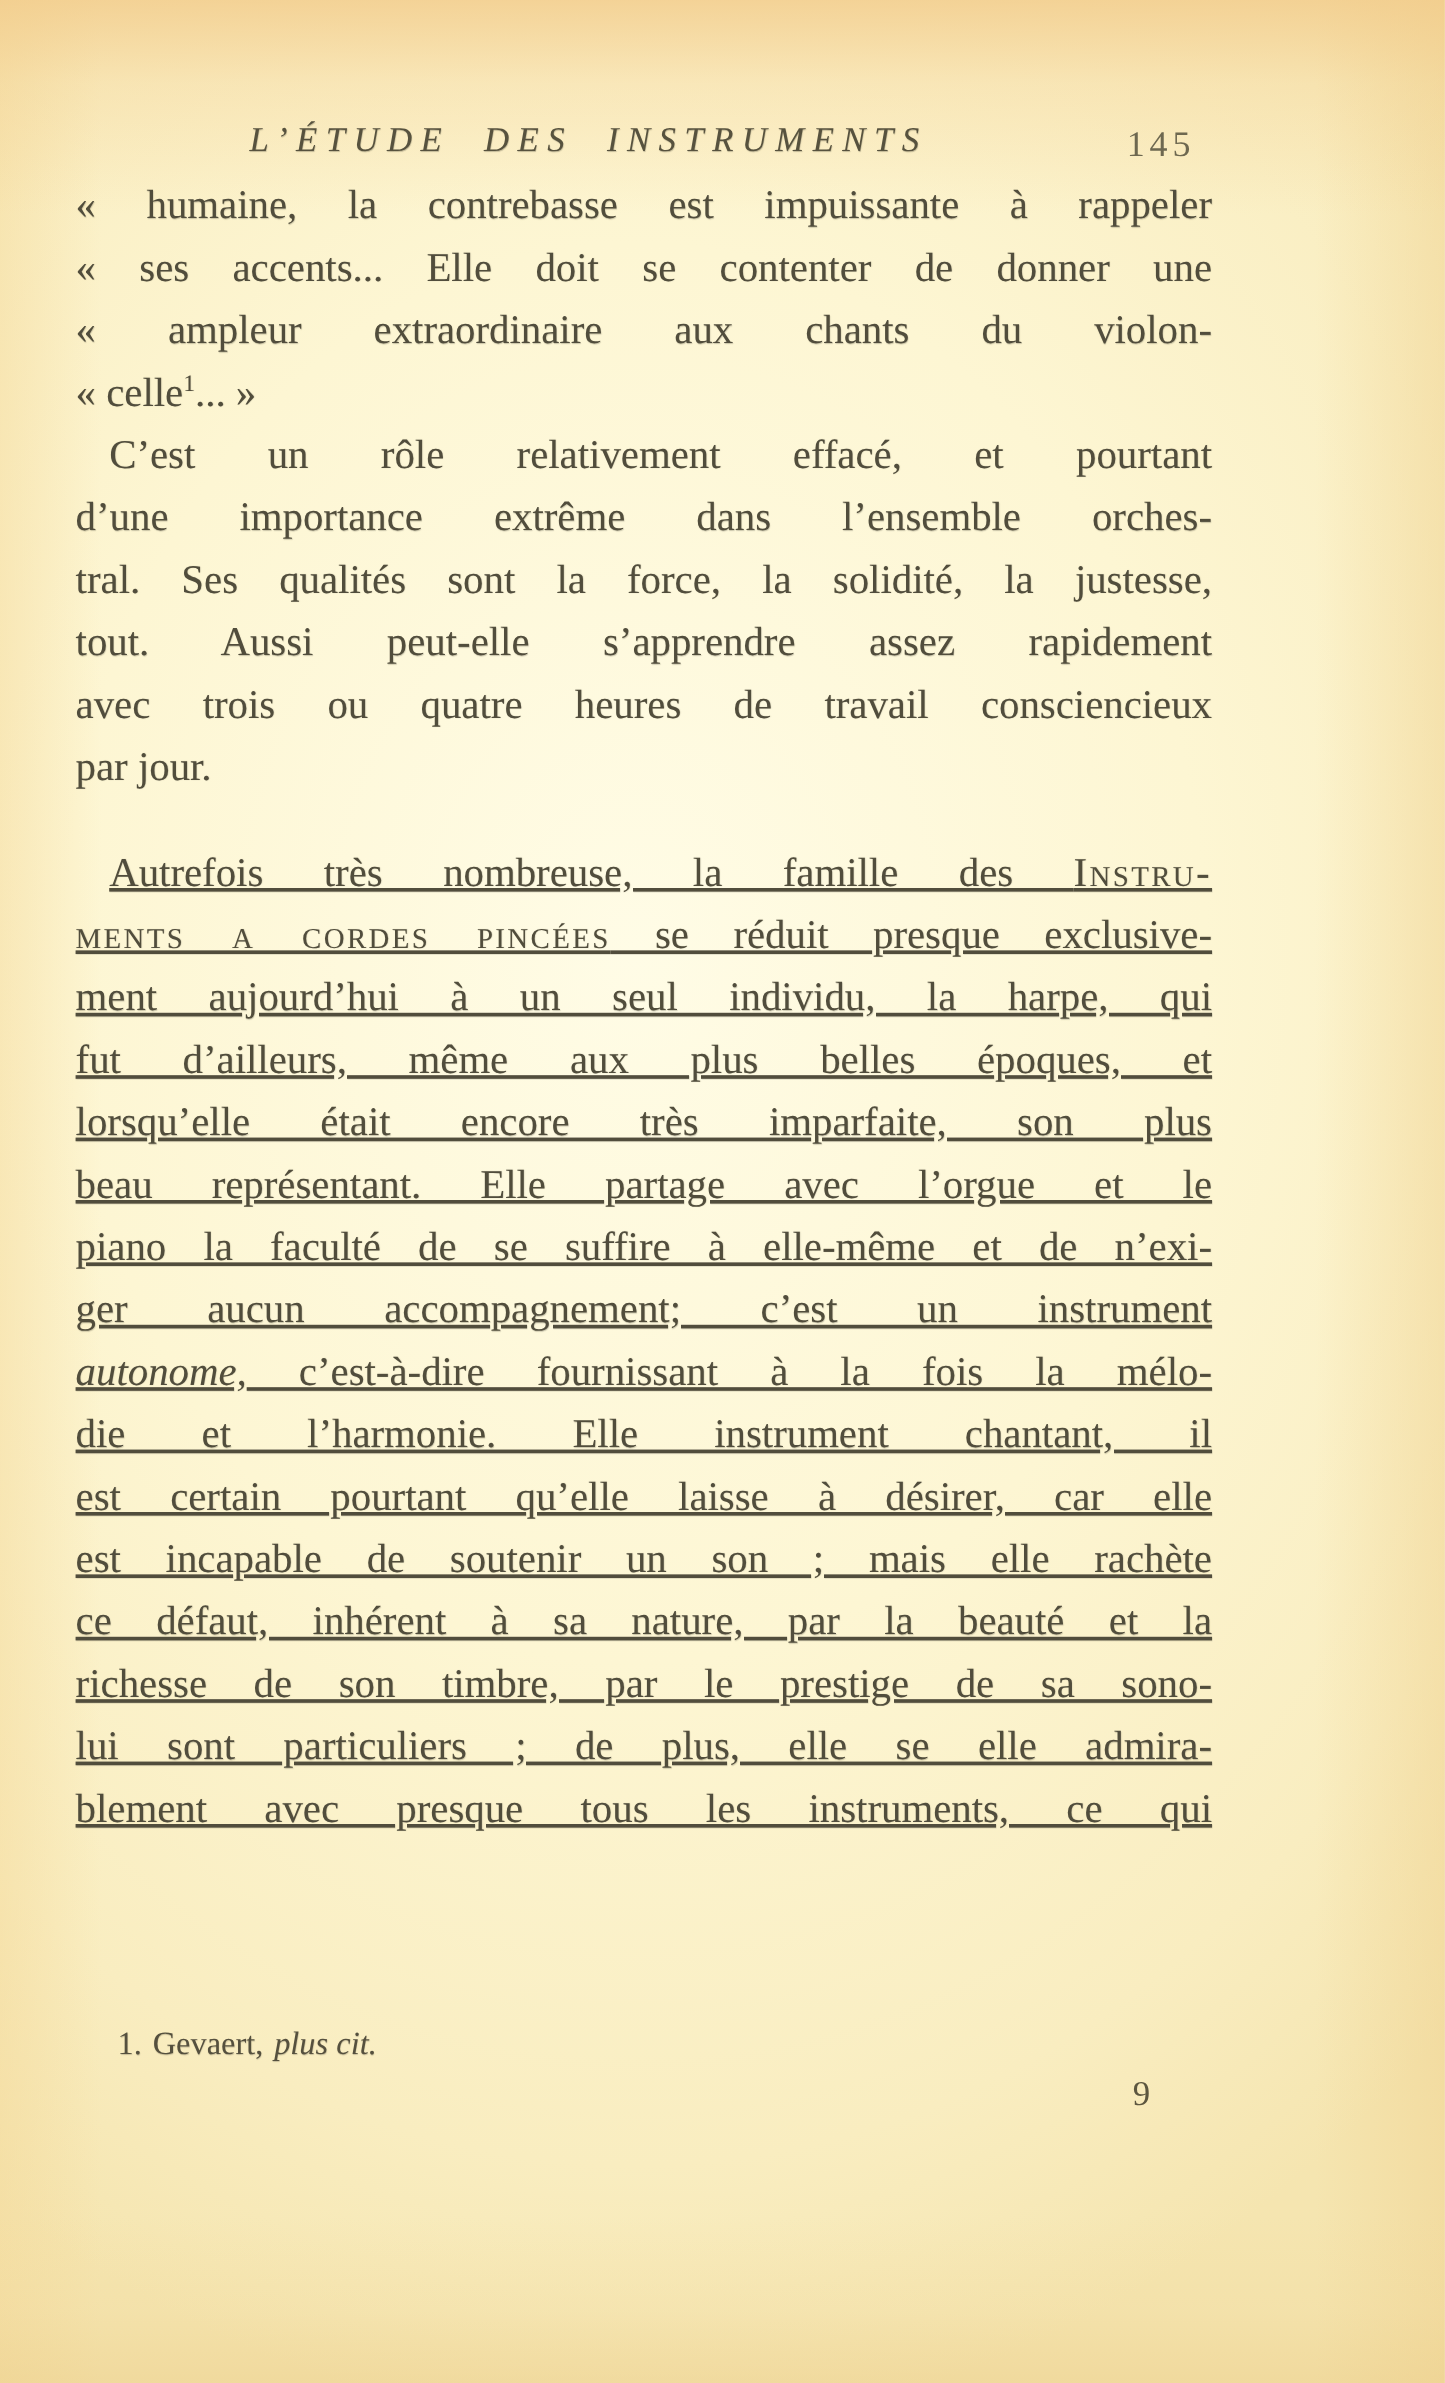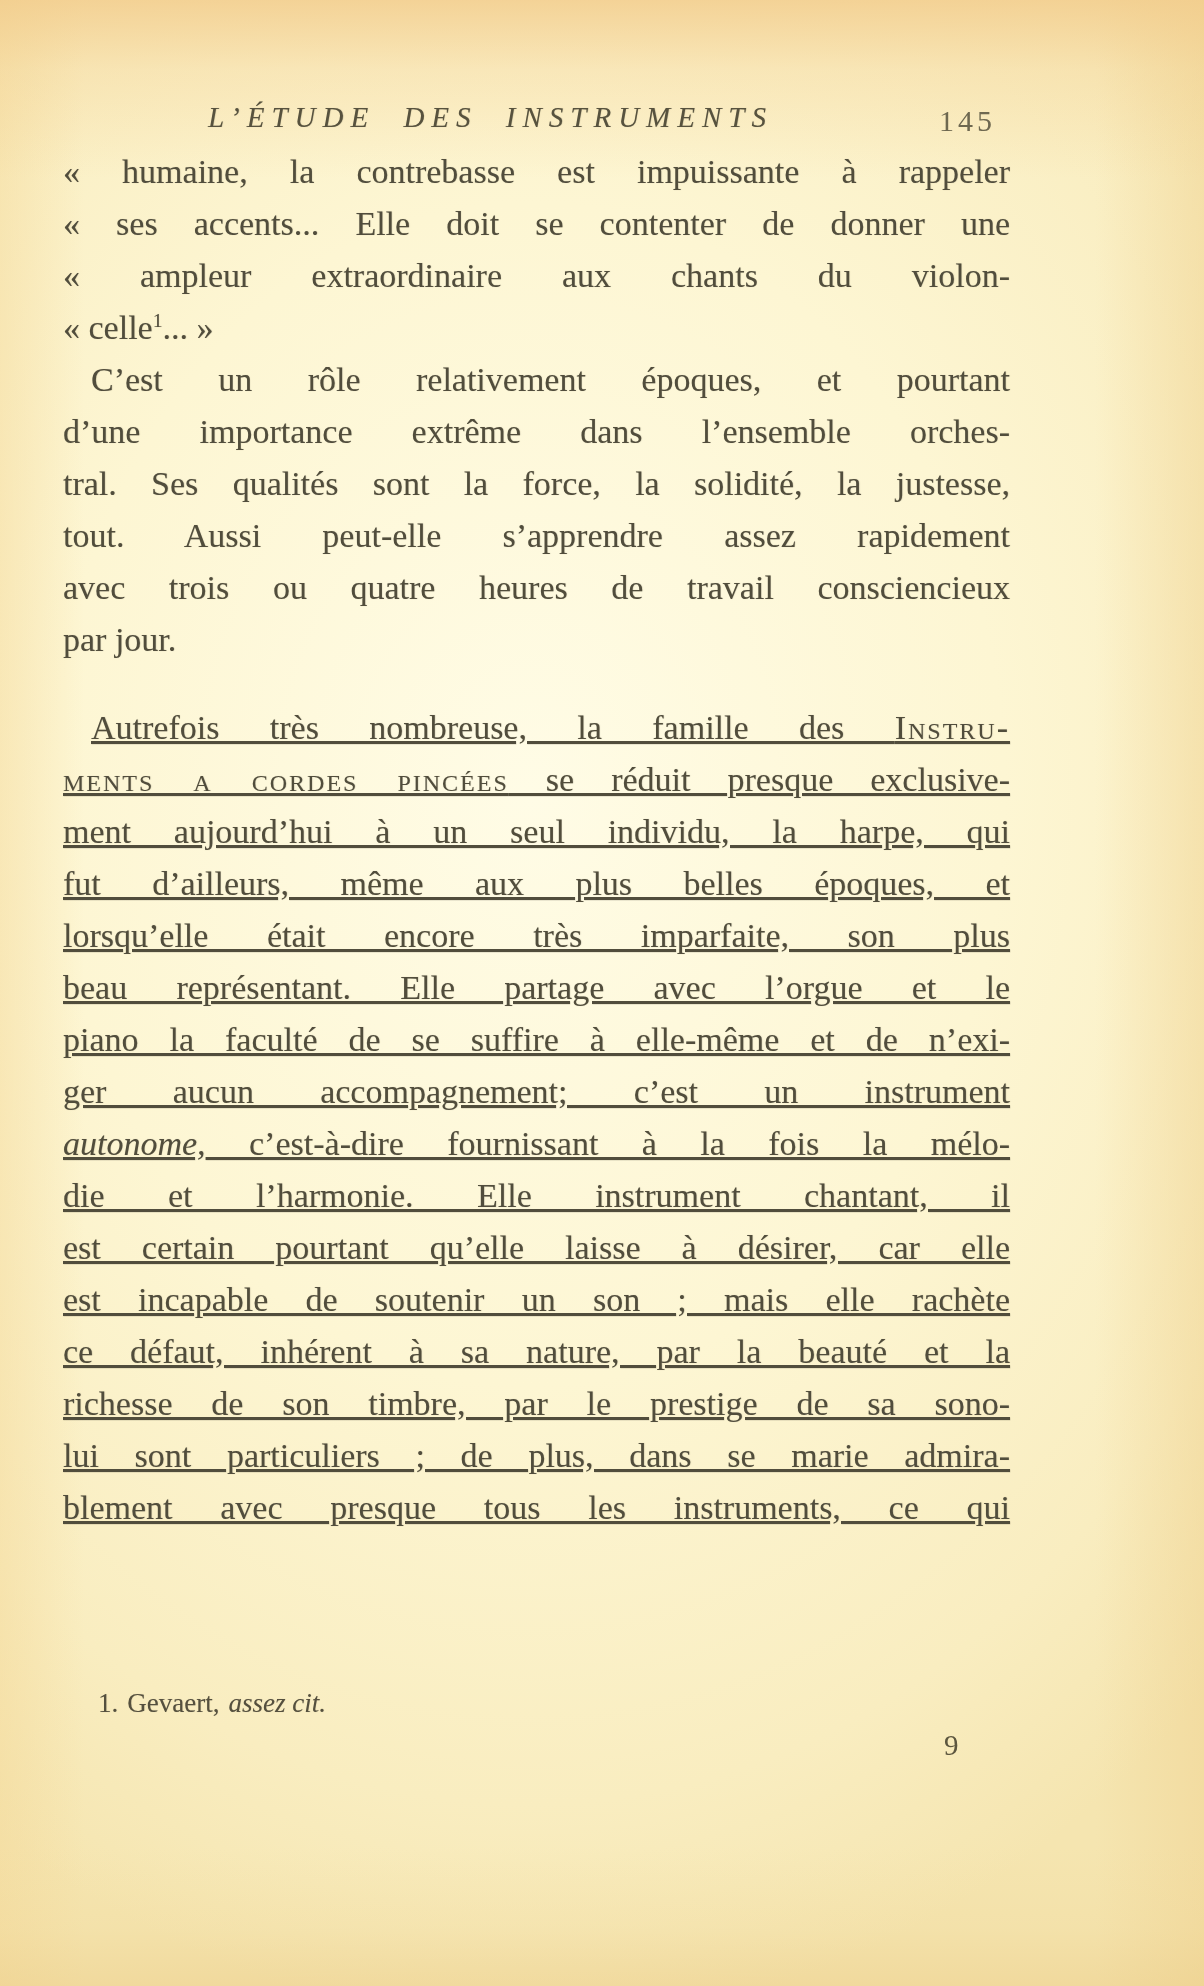--- a/index.html
+++ b/index.html
@@ -100,21 +100,21 @@
   </div>
 
   <div class="body-text">
       <div class="para">
         <div class="line"><span class="seg">« humaine, la contrebasse est impuissante à rappeler</span></div>
         <div class="line"><span class="seg">« ses accents... Elle doit se contenter de donner une</span></div>
         <div class="line"><span class="seg">« ampleur extraordinaire aux chants du violon-</span></div>
         <div class="line no-just"><span class="seg">« celle</span><span class="seg sup">1</span><span class="seg">... »</span></div>
       </div>
       <div class="para indent">
-        <div class="line"><span class="seg">C’est un rôle relativement époques, et pourtant</span></div>
+        <div class="line"><span class="seg">C’est un rôle relativement effacé, et pourtant</span></div>
         <div class="line"><span class="seg">d’une importance extrême dans l’ensemble orches-</span></div>
         <div class="line"><span class="seg">tral. Ses qualités sont la force, la solidité, la justesse,</span></div>
         <div class="line"><span class="seg">tout. Aussi peut-elle s’apprendre assez rapidement</span></div>
         <div class="line"><span class="seg">avec trois ou quatre heures de travail consciencieux</span></div>
         <div class="line no-just"><span class="seg">par jour.</span></div>
       </div>
       <div class="para indent gap-before">
         <div class="line"><span class="seg">Autrefois très nombreuse, la famille des </span><span class="seg smallcaps">Instru-</span></div>
         <div class="line"><span class="seg smallcaps">ments a cordes pincées</span><span class="seg"> se réduit presque exclusive-</span></div>
         <div class="line"><span class="seg">ment aujourd’hui à un seul individu, la harpe, qui</span></div>
@@ -122,24 +122,24 @@
         <div class="line"><span class="seg">lorsqu’elle était encore très imparfaite, son plus</span></div>
         <div class="line"><span class="seg">beau représentant. Elle partage avec l’orgue et le</span></div>
         <div class="line"><span class="seg">piano la faculté de se suffire à elle-même et de n’exi-</span></div>
         <div class="line"><span class="seg">ger aucun accompagnement; c’est un instrument</span></div>
         <div class="line"><span class="seg italic">autonome,</span><span class="seg"> c’est-à-dire fournissant à la fois la mélo-</span></div>
         <div class="line"><span class="seg">die et l’harmonie. Elle instrument chantant, il</span></div>
         <div class="line"><span class="seg">est certain pourtant qu’elle laisse à désirer, car elle</span></div>
         <div class="line"><span class="seg">est incapable de soutenir un son ; mais elle rachète</span></div>
         <div class="line"><span class="seg">ce défaut, inhérent à sa nature, par la beauté et la</span></div>
         <div class="line"><span class="seg">richesse de son timbre, par le prestige de sa sono-</span></div>
-        <div class="line"><span class="seg">lui sont particuliers ; de plus, dans se marie admira-</span></div>
+        <div class="line"><span class="seg">lui sont particuliers ; de plus, elle se elle admira-</span></div>
         <div class="line"><span class="seg">blement avec presque tous les instruments, ce qui</span></div>
       </div>
     </div>
 
   <div class="footnote">
-    <span class="fn-part">1.</span><span class="fn-part">Gevaert,</span><span class="fn-part it">assez cit.</span>
+    <span class="fn-part">1.</span><span class="fn-part">Gevaert,</span><span class="fn-part it">plus cit.</span>
   </div>
 
   <div class="signature">9</div>
 
 </div>
 
 </body></html>

